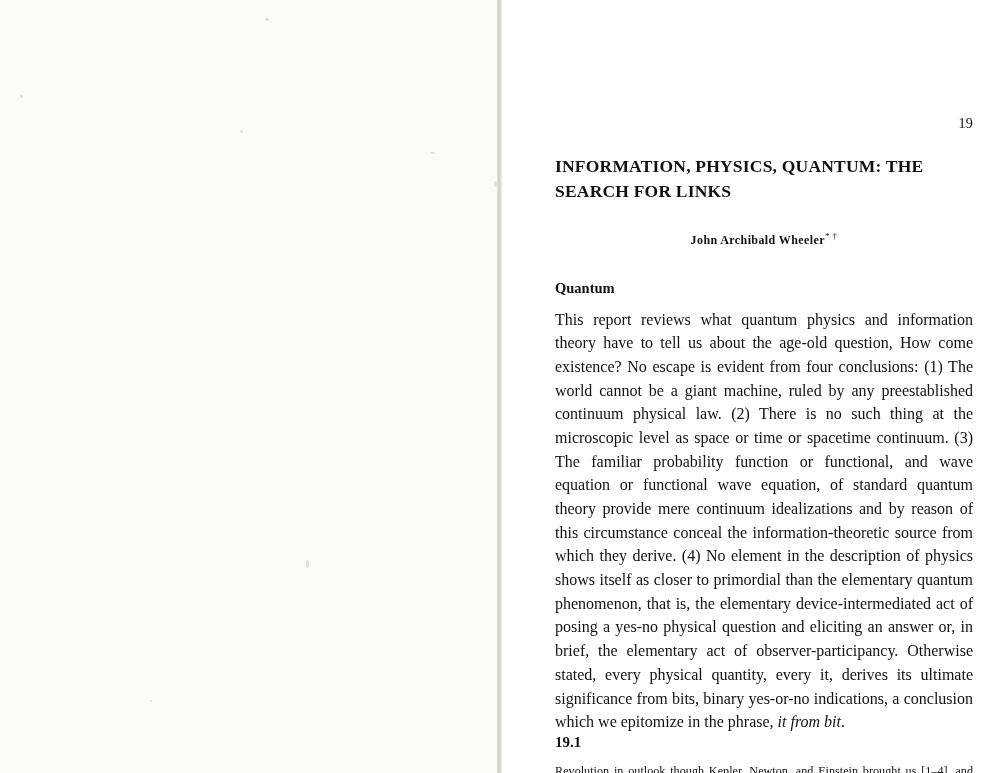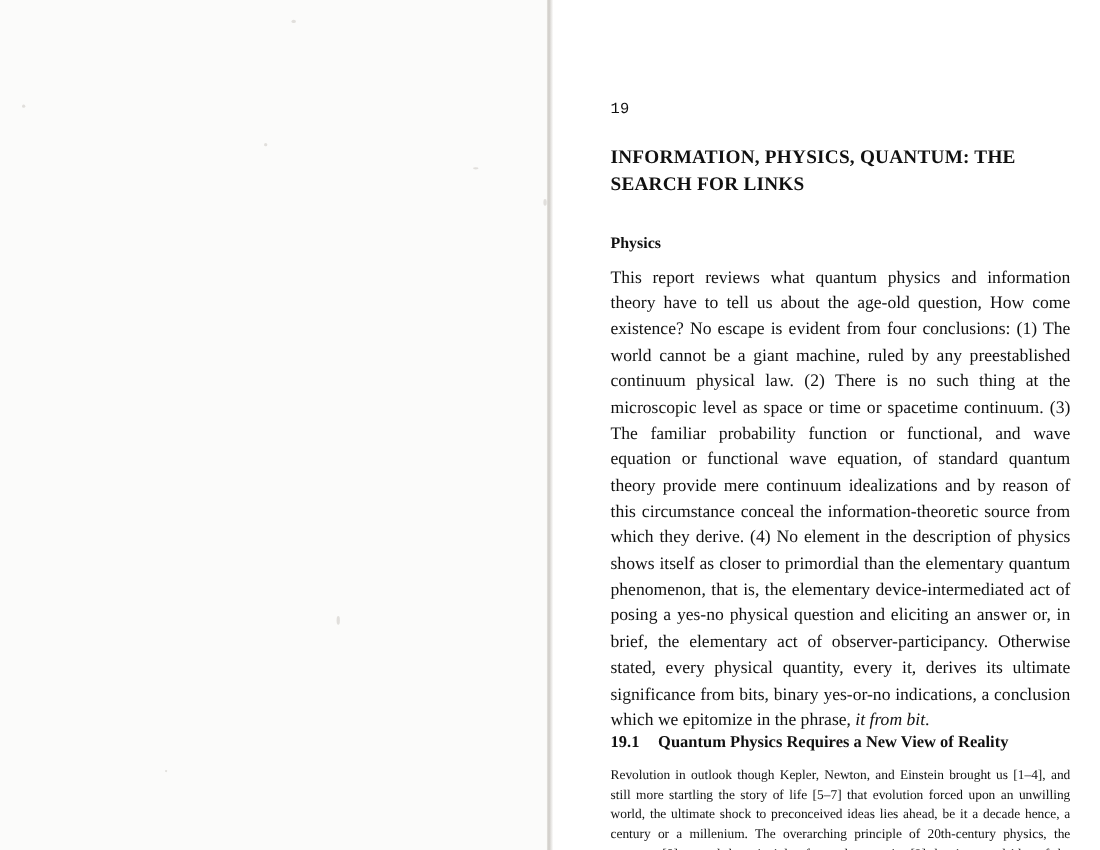--- a/index.html
+++ b/index.html
@@ -45,25 +45,24 @@
     position: relative;
   }
   #page-body {
     position: absolute;
     left: 52px;
     top: 0;
     width: 418px;
     color: #111111;
   }
   .folio {
-    text-align: left;
+    text-align: right;
     font-size: 14px;
-    margin-top: 92px;
+    margin-top: 116px;
     letter-spacing: 0.3px;
-    font-family: Liberation Mono, monospace;
   }
   .chapter-title {
     font-size: 17.5px;
     font-weight: bold;
     line-height: 1.45;
     margin-top: 22px;
     letter-spacing: 0.2px;
   }
   .author {
     text-align: center;
@@ -124,27 +123,29 @@
 
   <div id="gutter"></div>
 
   <div id="right-page">
     <div id="page-body">
 
       <div class="folio">19</div>
 
       <div class="chapter-title">INFORMATION, PHYSICS, QUANTUM: THE SEARCH FOR LINKS</div>
 
+      <div class="author">
+        <span>John Archibald Wheeler</span><sup>* †</sup>
+      </div>
 
-      <div class="section-abstract">Physics</div>
+      <div class="section-abstract">Quantum</div>
 
       <div class="abstract-text"><span>This report reviews what quantum physics and information theory have to tell us about the age-old question, How come existence? No escape is evident from four conclusions: (1) The world cannot be a giant machine, ruled by any preestablished continuum physical law. (2) There is no such thing at the microscopic level as space or time or spacetime continuum. (3) The familiar probability function or functional, and wave equation or functional wave equation, of standard quantum theory provide mere continuum idealizations and by reason of this circumstance conceal the information-theoretic source from which they derive. (4) No element in the description of physics shows itself as closer to primordial than the elementary quantum phenomenon, that is, the elementary device-intermediated act of posing a yes-no physical question and eliciting an answer or, in brief, the elementary act of observer-participancy. Otherwise stated, every physical quantity, every it, derives its ultimate significance from bits, binary yes-or-no indications, a conclusion which we epitomize in the phrase, </span><i>it from bit</i><span>.</span></div>
 
       <div class="section-heading">
         <span>19.1</span>
-        <span>Quantum Physics Requires a New View of Reality</span>
       </div>
 
       <div class="body-text"><span>Revolution in outlook though Kepler, Newton, and Einstein brought us [1–4], and still more startling the story of life [5–7] that evolution forced upon an unwilling world, the ultimate shock to preconceived ideas lies ahead, be it a decade hence, a century or a millenium. The overarching principle of 20th-century physics, the quantum [8] — and the principle of complementarity [9] that is central idea of the quantum — leaves us no escape, Niels Bohr tells us, [10] from “a radical revision of our attitude as regards physical reality” and a “fundamental modification of all ideas regarding the absolute character of physical phenomena.” Transcending Einstein's summons [11] of 1908, “This quantum business is so incredibly important and difficult that everyone should busy himself with it,” Bohr's modest words direct us to the supreme goal: </span><i>Deduce the quantum</i><span> from an understanding of </span><i>existence</i><span>.</span></div>
 
     </div>
   </div>
 </div>
 
 </body></html>

